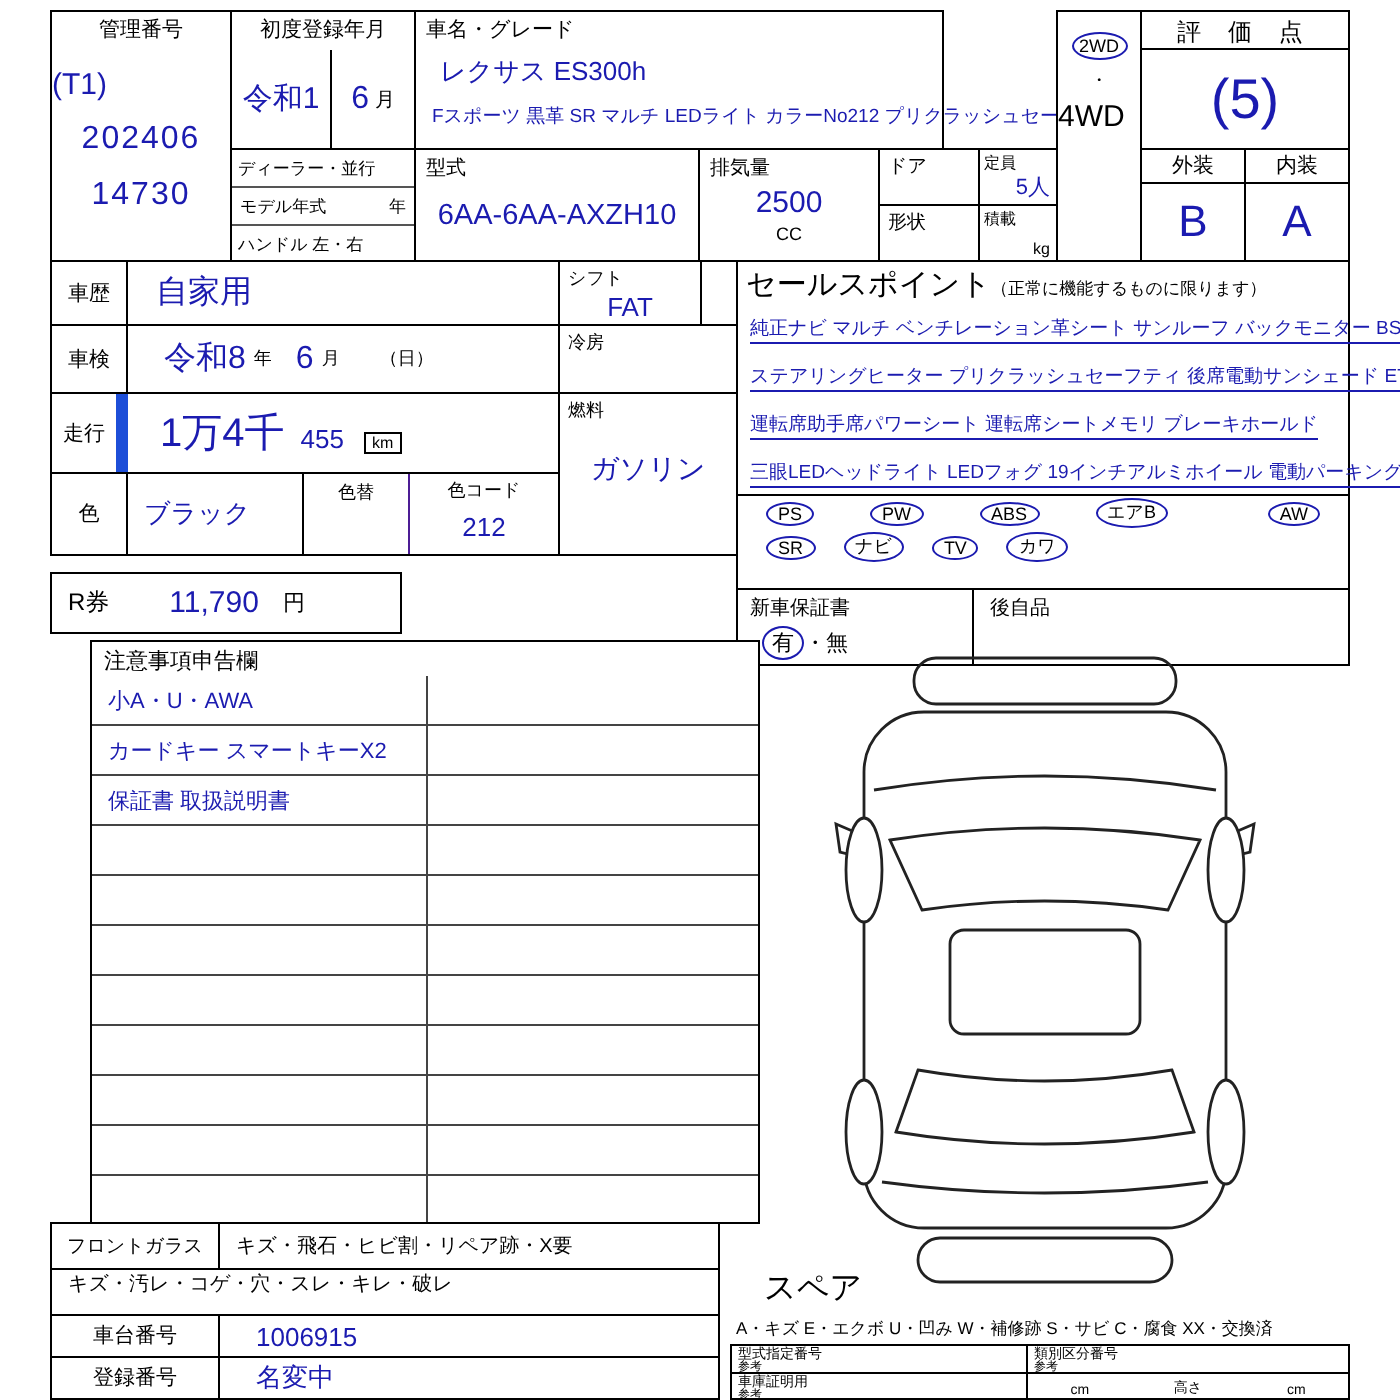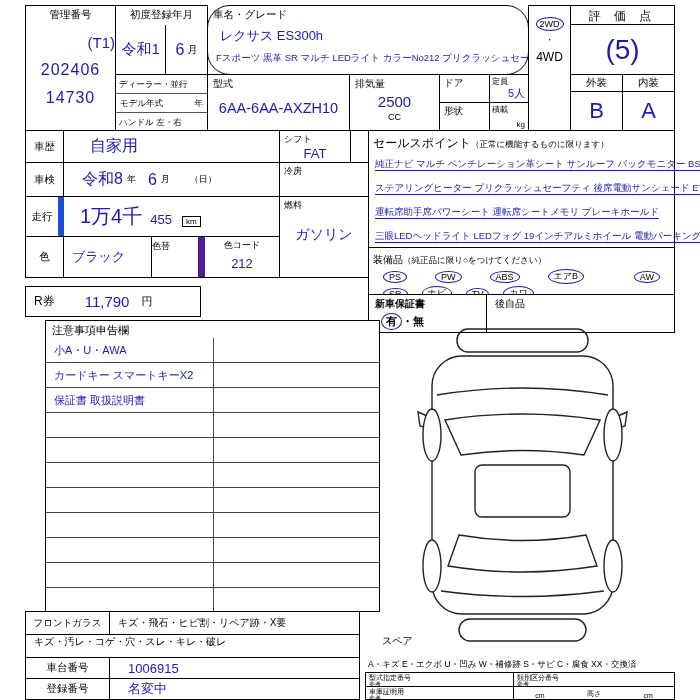--- a/index.html
+++ b/index.html
@@ -16,48 +16,48 @@
   .circ{display:inline-block;border:1.5px solid #1b1bb0;border-radius:50%;padding:0 5px;color:#000;}
   .celllbl{font-size:10px;color:#000;padding:2px 5px;}
 </style>
 </head>
 <body>
 
 <div class="sheet">
 
   <div class="box" style="left:25px;top:5px;width:91px;height:126px;">
     <div class="lbl" style="text-align:center;font-size:10.5px;padding-top:2px;">管理番号</div>
-    <div class="ink" style="text-align:right;font-size:15px;margin-top:12px;">(T1)</div>
+    <div class="ink" style="text-align:left;font-size:15px;margin-top:12px;">(T1)</div>
     <div class="ink" style="text-align:center;font-size:16px;margin-top:10px;letter-spacing:1px;">202406</div>
     <div class="ink" style="text-align:center;font-size:16px;margin-top:10px;letter-spacing:1px;">14730</div>
   </div>
 
   <div class="box" style="left:115px;top:5px;width:93px;height:70px;">
     <div class="lbl" style="text-align:center;font-size:10.5px;padding-top:2px;">初度登録年月</div>
     <div class="abs" style="left:0;top:19px;right:0;bottom:0;display:flex;">
       <div class="ink ctr" style="flex:1.2;border-right:1px solid #000;font-size:15px;">令和1</div>
       <div class="ctr" style="flex:1;gap:3px;">
         <span class="ink" style="font-size:16px;">6</span>
         <span class="lbl" style="font-size:10px;">月</span>
       </div>
     </div>
   </div>
 
-  <div class="box" style="left:207px;top:5px;width:322px;height:70px;border-radius:23px;">
+  <div class="box" style="left:207px;top:5px;width:265px;height:70px;">
     <div class="celllbl" style="font-size:10.5px;">車名・グレード</div>
     <div class="ink" style="font-size:13px;padding:3px 0 0 12px;">レクサス ES300h</div>
     <div class="ink" style="font-size:9.5px;padding:7px 0 0 8px;white-space:nowrap;">Fスポーツ 黒革 SR マルチ LEDライト カラーNo212 プリクラッシュセーフティ</div>
   </div>
 
   <div class="box" style="left:528px;top:5px;width:43px;height:126px;">
     <div style="text-align:center;padding-top:7px;">
       <span class="circ" style="font-size:9px;padding:1px 3px;">2WD</span>
     </div>
     <div class="lbl" style="text-align:center;font-size:9px;margin-top:3px;">・</div>
-    <div class="lbl" style="text-align:center;font-size:12px;margin-top:3px;">4WD</div>
+    <div class="lbl" style="text-align:left;font-size:15px;margin-top:3px;">4WD</div>
   </div>
 
   <div class="box" style="left:570px;top:5px;width:105px;height:70px;">
     <div class="lbl" style="height:19px;border-bottom:1px solid #000;text-align:center;font-size:12px;letter-spacing:5px;padding-top:2px;">評 価 点</div>
     <div class="ink ctr" style="height:49px;font-size:28px;">(5)</div>
   </div>
 
   <div class="box" style="left:115px;top:74px;width:93px;height:57px;">
     <div class="lbl" style="height:19px;border-bottom:1px solid #555;font-size:8.5px;padding:4px 3px 0;">ディーラー・並行</div>
     <div style="height:19px;border-bottom:1px solid #555;display:flex;justify-content:space-between;padding:4px 4px 0;">
@@ -98,21 +98,21 @@
     <div style="height:17px;border-bottom:1px solid #000;display:flex;">
       <div class="lbl ctr" style="flex:1;border-right:1px solid #000;font-size:10.5px;">外装</div>
       <div class="lbl ctr" style="flex:1;font-size:10.5px;">内装</div>
     </div>
     <div style="height:38px;display:flex;">
       <div class="ink ctr" style="flex:1;border-right:1px solid #000;font-size:22px;">B</div>
       <div class="ink ctr" style="flex:1;font-size:22px;">A</div>
     </div>
   </div>
 
-  <div class="box" style="left:25px;top:130px;width:255px;height:33px;display:flex;gap:12px;">
+  <div class="box" style="left:25px;top:130px;width:255px;height:33px;display:flex;">
     <div class="lbl ctr" style="width:38px;border-right:1px solid #000;font-size:10.5px;">車歴</div>
     <div class="ink vctr" style="padding-left:14px;font-size:16px;">自家用</div>
   </div>
 
   <div class="box" style="left:25px;top:162px;width:255px;height:35px;display:flex;">
     <div class="lbl ctr" style="width:38px;border-right:1px solid #000;font-size:10.5px;">車検</div>
     <div class="vctr" style="padding-left:18px;gap:4px;">
       <span class="ink" style="font-size:16px;">令和8</span>
       <span class="lbl" style="font-size:9px;">年</span>
       <span class="ink" style="font-size:16px;margin-left:8px;">6</span>
@@ -126,21 +126,21 @@
     <div class="vctr" style="padding-left:16px;">
       <span class="ink" style="font-size:20px;">1万4千</span>
       <span class="ink" style="font-size:13px;margin-left:8px;margin-top:6px;">455</span>
       <span class="lbl" style="font-size:8px;margin-left:10px;margin-top:10px;border:1px solid #000;padding:0 3px;">km</span>
     </div>
   </div>
 
   <div class="box" style="left:25px;top:236px;width:255px;height:42px;display:flex;">
     <div class="lbl ctr" style="width:38px;border-right:1px solid #000;font-size:10.5px;">色</div>
     <div class="ink vctr" style="width:88px;border-right:1px solid #000;padding-left:8px;font-size:13px;">ブラック</div>
-    <div class="lbl" style="width:53px;border-right:7px solid #4c1d95;font-size:9px;text-align:left;padding-top:3px;">色替</div>
+    <div class="lbl" style="width:53px;border-right:1px solid #4c1d95;font-size:9px;text-align:center;padding-top:3px;">色替</div>
     <div style="flex:1;">
       <div class="lbl" style="font-size:9px;text-align:center;padding-top:2px;">色コード</div>
       <div class="ink" style="font-size:13px;text-align:center;padding-top:4px;">212</div>
     </div>
   </div>
 
   <div class="box" style="left:279px;top:130px;width:72px;height:33px;">
     <div class="lbl" style="font-size:9px;padding:2px 4px 0;">シフト</div>
     <div class="ink" style="font-size:13px;text-align:center;">FAT</div>
   </div>
@@ -150,49 +150,46 @@
     <div class="ink" style="font-size:13px;text-align:center;margin-top:16px;">AAC</div>
   </div>
 
   <div class="box" style="left:279px;top:196px;width:90px;height:82px;">
     <div class="lbl" style="font-size:9px;padding:2px 4px 0;">燃料</div>
     <div class="ink" style="font-size:14px;text-align:center;margin-top:14px;">ガソリン</div>
   </div>
 
   <div class="box" style="left:368px;top:130px;width:307px;height:118px;">
     <div style="padding:2px 4px;">
-      <span class="lbl" style="font-size:12px;">セールスポイント</span><span class="lbl" style="font-size:8.5px;">（正常に機能するものに限ります）</span>
+      <span class="lbl" style="font-size:15px;">セールスポイント</span><span class="lbl" style="font-size:8.5px;">（正常に機能するものに限ります）</span>
     </div>
     <div style="padding-left:6px;margin-top:4px;font-size:9.5px;white-space:nowrap;" class="ink"><span class="u">純正ナビ マルチ ベンチレーション革シート サンルーフ バックモニター BSM</span></div>
     <div style="padding-left:6px;margin-top:11px;font-size:9.5px;white-space:nowrap;" class="ink"><span class="u">ステアリングヒーター プリクラッシュセーフティ 後席電動サンシェード ETC</span></div>
     <div style="padding-left:6px;margin-top:11px;font-size:9.5px;white-space:nowrap;" class="ink"><span class="u">運転席助手席パワーシート 運転席シートメモリ ブレーキホールド</span></div>
     <div style="padding-left:6px;margin-top:11px;font-size:9.5px;white-space:nowrap;" class="ink"><span class="u">三眼LEDヘッドライト LEDフォグ 19インチアルミホイール 電動パーキング</span></div>
   </div>
 
   <div class="box" style="left:368px;top:247px;width:307px;height:48px;">
-    <div style="padding:1px 4px;">
-      <span class="lbl" style="font-size:10px;">装備品</span><span class="lbl" style="font-size:8.5px;">（純正品に限り○をつけてください）</span>
-    </div>
     <div style="display:flex;gap:28px;padding:1px 14px 0;align-items:center;">
       <span class="circ" style="font-size:9px;">PS</span>
       <span class="circ" style="font-size:9px;">PW</span>
       <span class="circ" style="font-size:9px;">ABS</span>
       <span class="circ" style="font-size:9px;">エアB</span>
       <span class="circ" style="font-size:9px;margin-left:auto;">AW</span>
     </div>
     <div style="display:flex;gap:14px;padding:2px 14px 0;align-items:center;">
       <span class="circ" style="font-size:9px;">SR</span>
       <span class="circ" style="font-size:9px;">ナビ</span>
       <span class="circ" style="font-size:9px;">TV</span>
       <span class="circ" style="font-size:9px;">カワ</span>
     </div>
   </div>
 
   <div class="box" style="left:368px;top:294px;width:307px;height:39px;">
-    <div class="abs" style="left:0;top:0;bottom:0;width:118px;border-right:1px solid #000;font-weight:bold;">
+    <div class="abs" style="left:0;top:0;bottom:0;width:118px;border-right:1px solid #000;">
       <div class="lbl" style="font-size:10px;padding:2px 6px 0;">新車保証書</div>
       <div style="font-size:11px;padding:2px 0 0 12px;">
         <span class="circ" style="font-size:11px;padding:0 4px;">有</span><span class="lbl">・</span><span class="lbl">無</span>
       </div>
     </div>
     <div class="lbl" style="margin-left:118px;font-size:10px;padding:2px 8px 0;">後自品</div>
   </div>
 
   <div class="box" style="left:25px;top:286px;width:176px;height:31px;display:flex;align-items:center;">
     <span class="lbl" style="font-size:12px;margin-left:8px;">R券</span>
@@ -244,21 +241,21 @@
       <path d="M 57 95 L 43 89 L 45 103 L 57 106"></path>
       <path d="M 238 95 L 252 89 L 250 103 L 238 106"></path>
     </g>
     <g fill="#fff" stroke="#222" stroke-width="1.4">
       <ellipse cx="57" cy="112" rx="9" ry="26"></ellipse>
       <ellipse cx="238" cy="112" rx="9" ry="26"></ellipse>
       <ellipse cx="57" cy="243" rx="9" ry="26"></ellipse>
       <ellipse cx="238" cy="243" rx="9" ry="26"></ellipse>
     </g>
   </svg>
-  <div class="abs lbl" style="left:382px;top:634px;font-size:10px;">スペア</div>
+  <div class="abs lbl" style="left:382px;top:634px;font-size:16px;">スペア</div>
 
   <div class="abs lbl" style="left:368px;top:659px;width:307px;font-size:8.5px;white-space:nowrap;">A・キズ  E・エクボ  U・凹み  W・補修跡  S・サビ  C・腐食  XX・交換済</div>
 
   <div class="box" style="left:365px;top:672px;width:310px;height:28px;display:flex;flex-wrap:wrap;">
     <div style="width:148px;height:14px;border-right:1px solid #000;border-bottom:1px solid #000;padding-left:3px;">
       <div class="lbl" style="font-size:7px;line-height:7px;padding-top:1px;">型式指定番号</div>
       <div class="lbl" style="font-size:6px;line-height:6px;">参考</div>
     </div>
     <div style="width:160px;height:14px;border-bottom:1px solid #000;padding-left:3px;">
       <div class="lbl" style="font-size:7px;line-height:7px;padding-top:1px;">類別区分番号</div>

